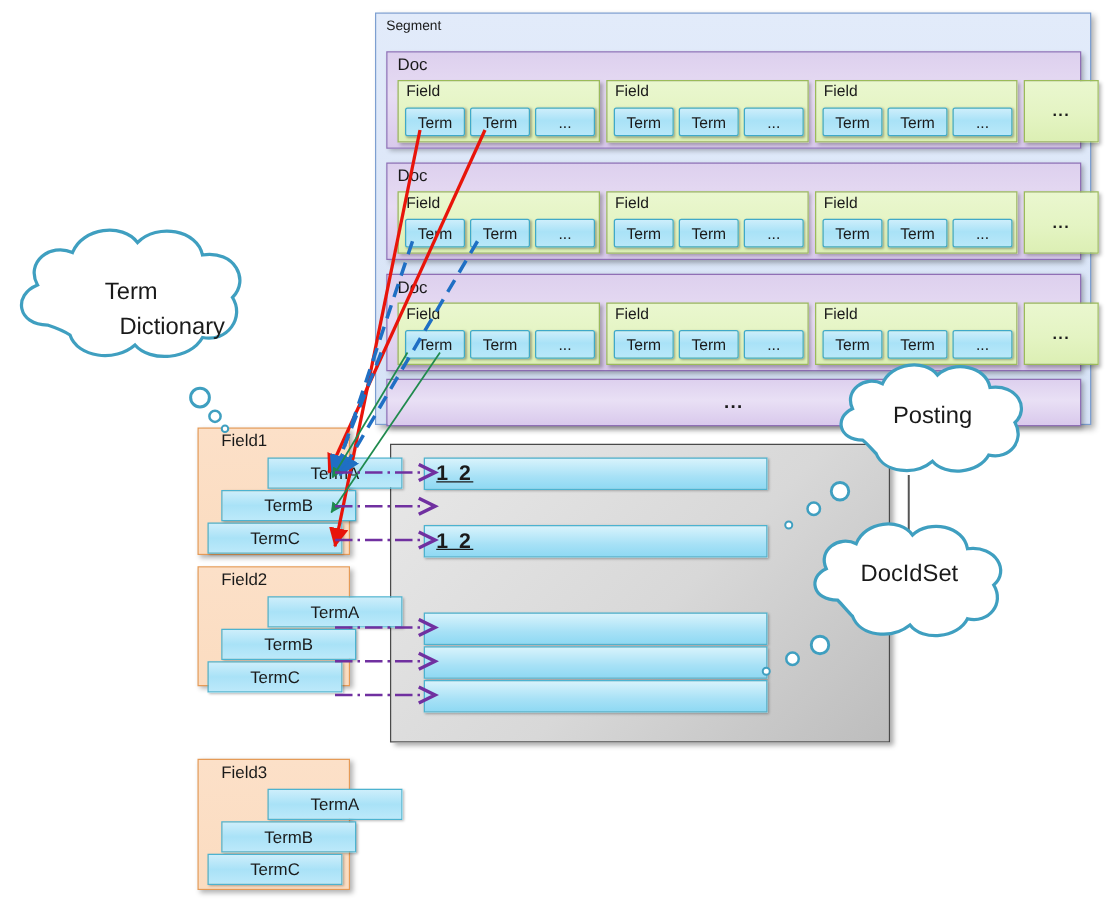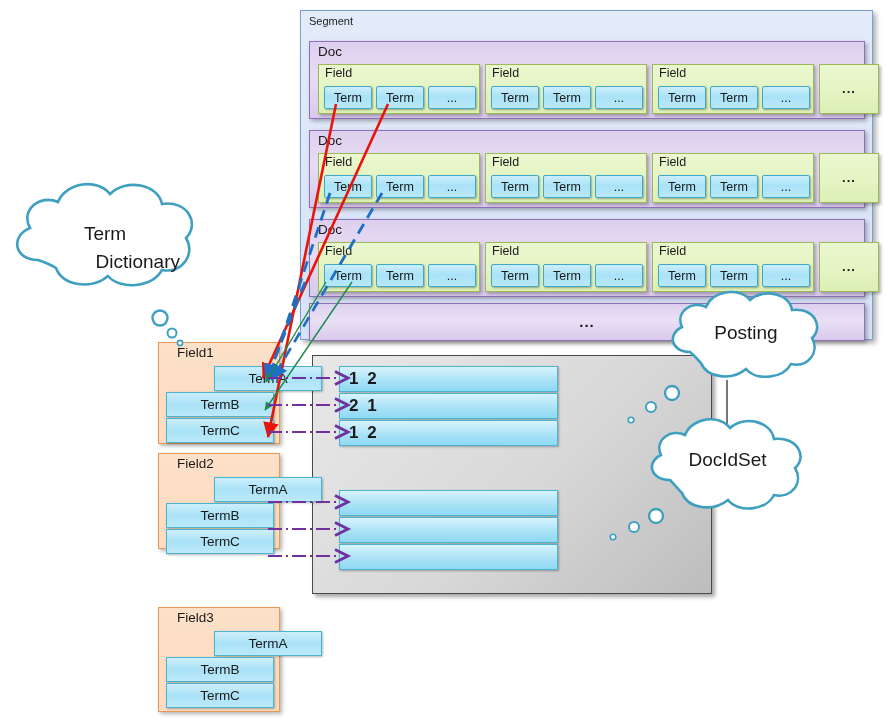--- a/index.html
+++ b/index.html
@@ -52,32 +52,32 @@
     border:1px solid #e59a56;box-shadow:2px 2px 4px rgba(0,0,0,.3);box-sizing:border-box;}
   .fieldgrp-label{position:absolute;left:18px;top:2px;font-size:13.5px;}
   .fg1{top:342px;height:102px;}
   .fg2{top:453px;height:96px;}
   .fg3{top:607px;height:105px;}
 
   .termrow{position:absolute;left:7px;width:108px;height:25px;
     background:linear-gradient(180deg,#cdeefb 0%,#a9e2f7 50%,#bce9fa 100%);
     border:1px solid #4cb3d0;box-shadow:1px 1px 2px rgba(0,0,0,.28);box-sizing:border-box;
     display:flex;align-items:center;justify-content:center;font-size:13.5px;}
-  .tr0{top:23px;margin-left:48px;} .tr1{top:49px;} .tr2{top:75px;}
+  .tr0{top:23px;margin-left:48px;} .tr1{top:49px;margin-left:11px;} .tr2{top:75px;}
 
   
   .postbox{position:absolute;left:312px;top:355px;width:400px;height:239px;
     background:linear-gradient(135deg,#e8e8e8 0%,#d8d8d8 55%,#bdbdbd 100%);
     border:1px solid #4a4a4a;box-shadow:3px 3px 4px rgba(0,0,0,.35);box-sizing:border-box;}
 
-  .postrow{position:absolute;left:26px;width:219px;height:26px;
+  .postrow{position:absolute;left:26px;width:275px;height:26px;
     background:linear-gradient(180deg,#d8f3fc 0%,#a7e1f6 60%,#8fd9f3 100%);
     border:1px solid #4cb3d0;box-shadow:1px 1px 2px rgba(0,0,0,.3);box-sizing:border-box;
     display:flex;align-items:center;font-size:17px;font-weight:bold;padding-left:9px;
-    letter-spacing:2px;}
+    letter-spacing:2px;text-decoration:underline;}
   .pr0{top:10px;} .pr1{top:37px;} .pr2{top:64px;}
   .pr3{top:134px;} .pr4{top:161px;} .pr5{top:188px;}
 
   
   .cloud{position:absolute;}
   .cloud .txt{position:absolute;width:100%;text-align:center;font-size:19px;color:#1a1a1a;
     line-height:1.1;}
 
   svg{position:absolute;left:0;top:0;overflow:visible;}
   #overlay{pointer-events:none;}
@@ -165,21 +165,20 @@
       </div>
     </div>
 
     <div class="doc-ellipsis">
       <div class="dots">...</div>
     </div>
   </div>
 
   <div class="postbox">
     <div class="postrow pr0">1 2</div>
-    <div class="postrow pr1">2 1</div>
     <div class="postrow pr2">1 2</div>
     <div class="postrow pr3"></div>
     <div class="postrow pr4"></div>
     <div class="postrow pr5"></div>
   </div>
 
   <div class="fieldgrp fg1">
     <div class="fieldgrp-label">Field1</div>
     <div class="termrow tr0">TermA</div>
     <div class="termrow tr1">TermB</div>

